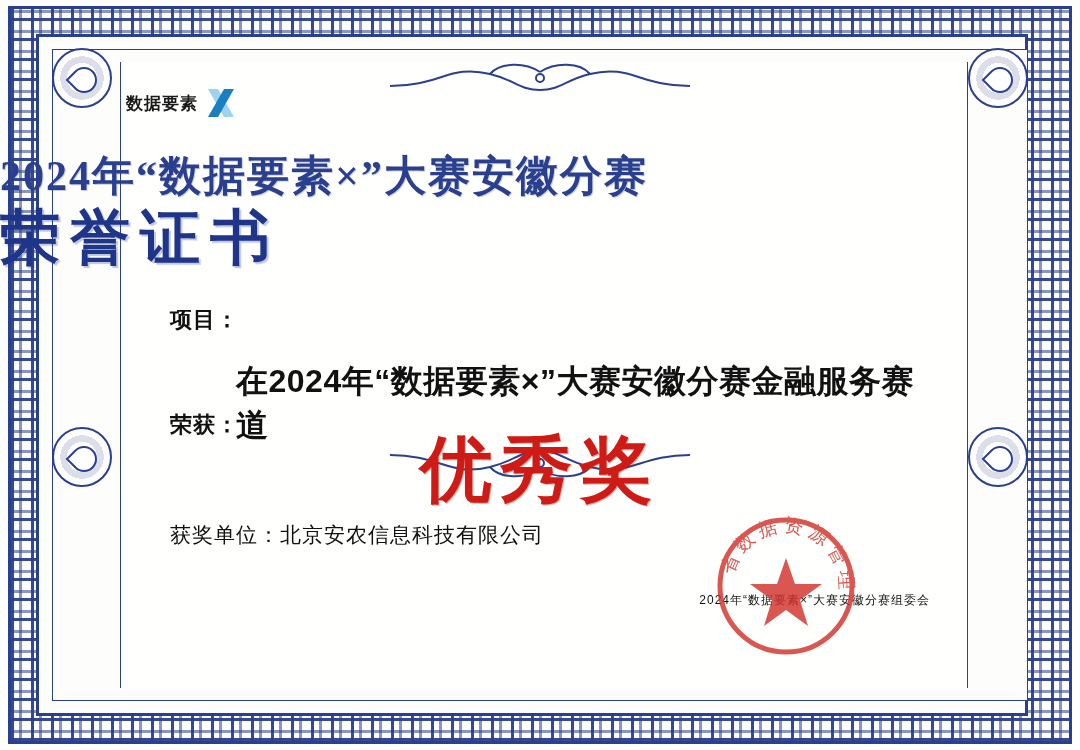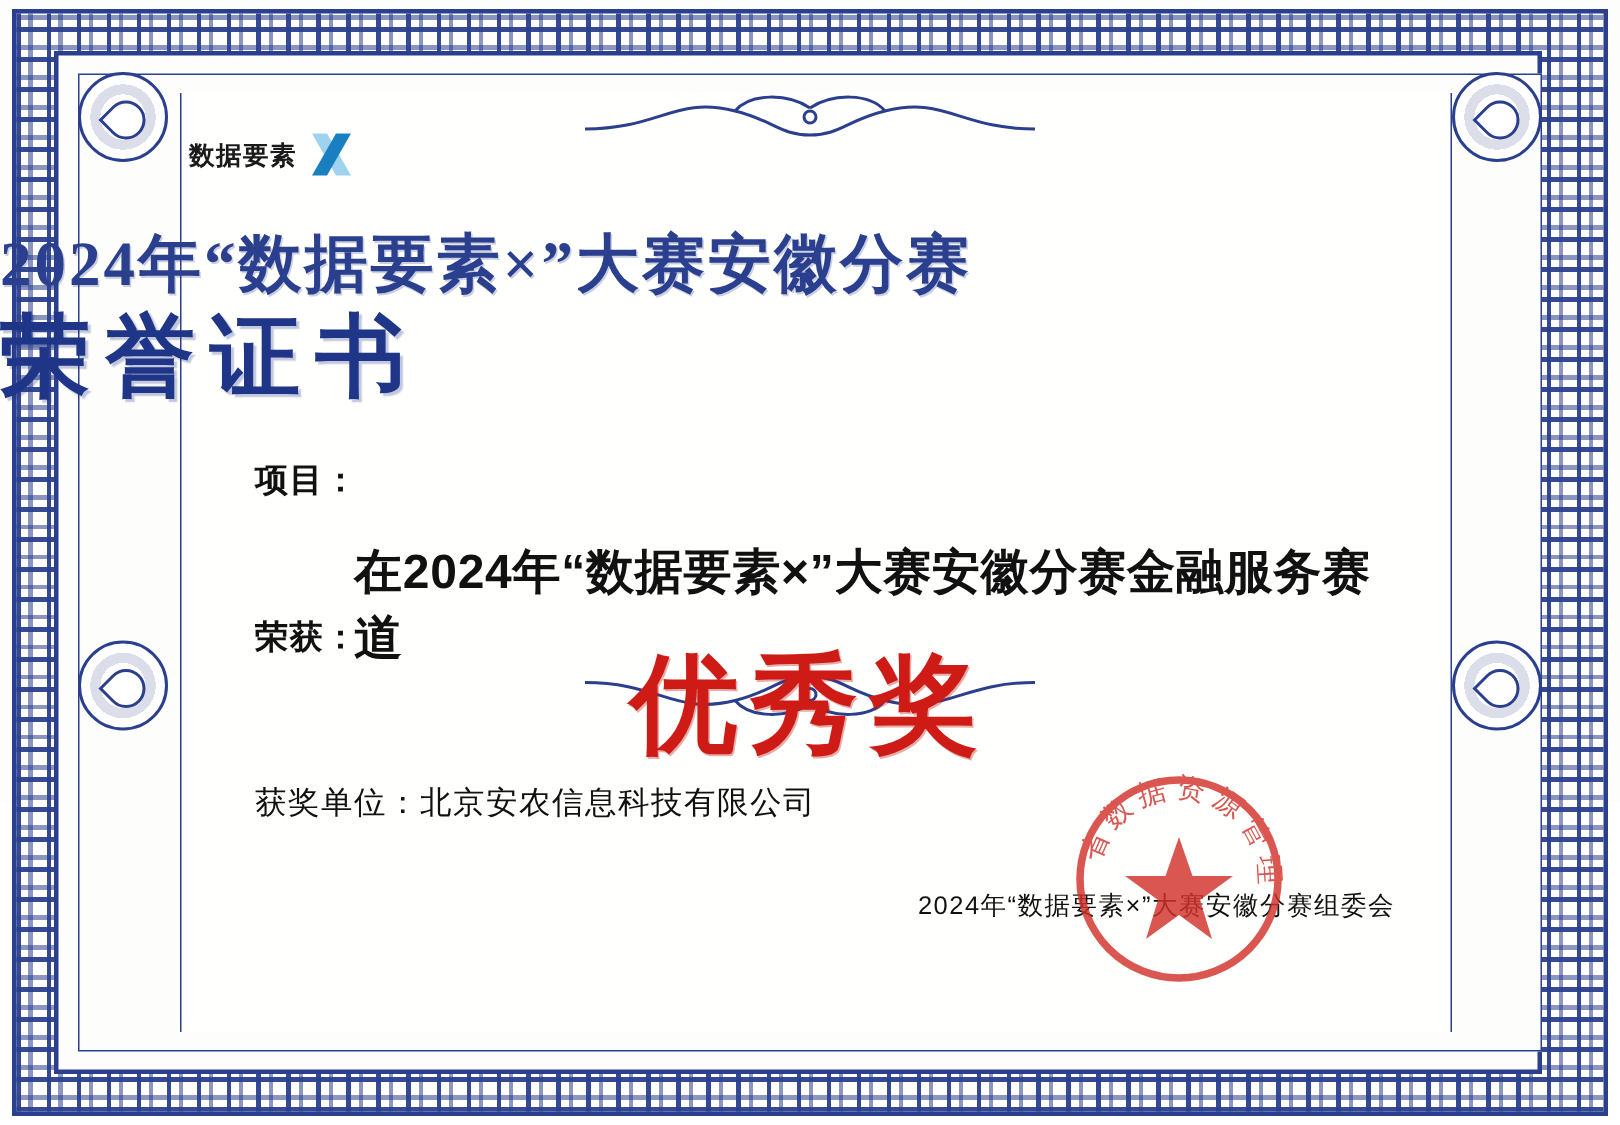--- a/index.html
+++ b/index.html
@@ -218,21 +218,21 @@
     left: 170px;
     top: 505px;
     font-size: 21px;
     color: #111;
     margin-top: 16px;
   }
 
   #issuer-line {
     right: 150px;
     top: 592px;
-    font-size: 17px;
+    font-size: 12px;
     color: #111;
     text-align: center;
   }
   #date-line {
     right: 196px;
     top: 628px;
     font-size: 19px;
     color: #111;
     text-align: right;
     letter-spacing: 2px;

